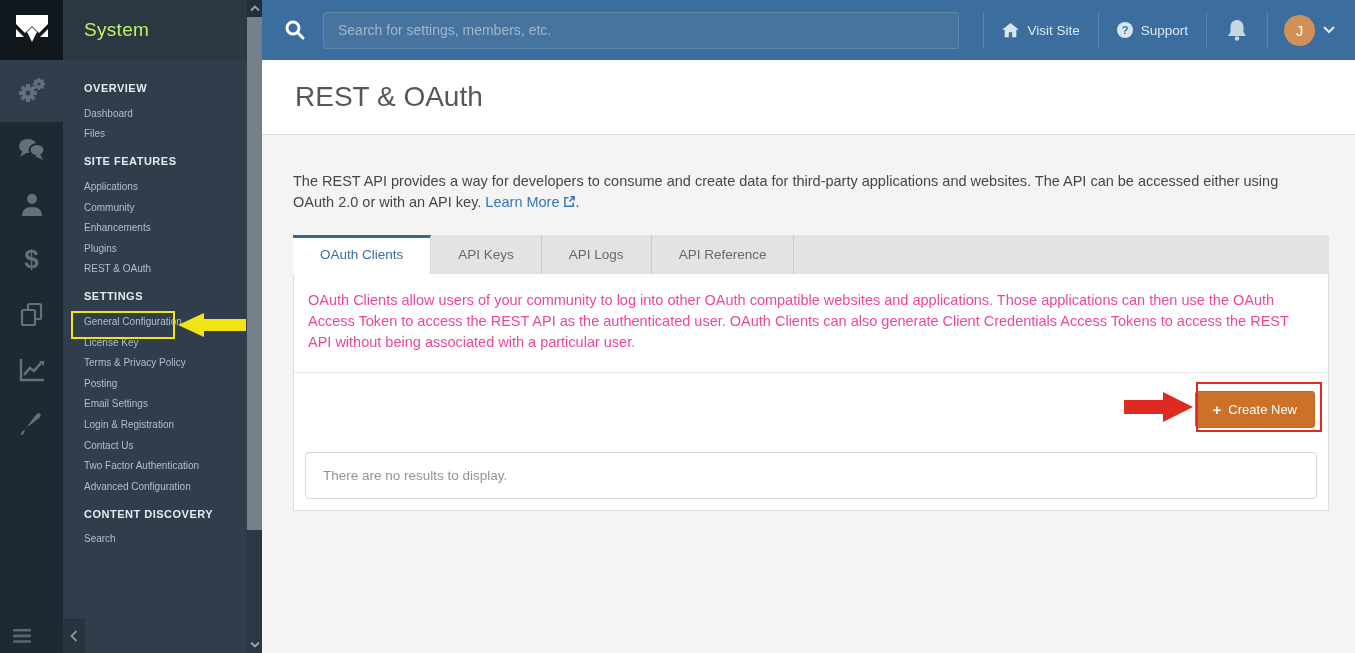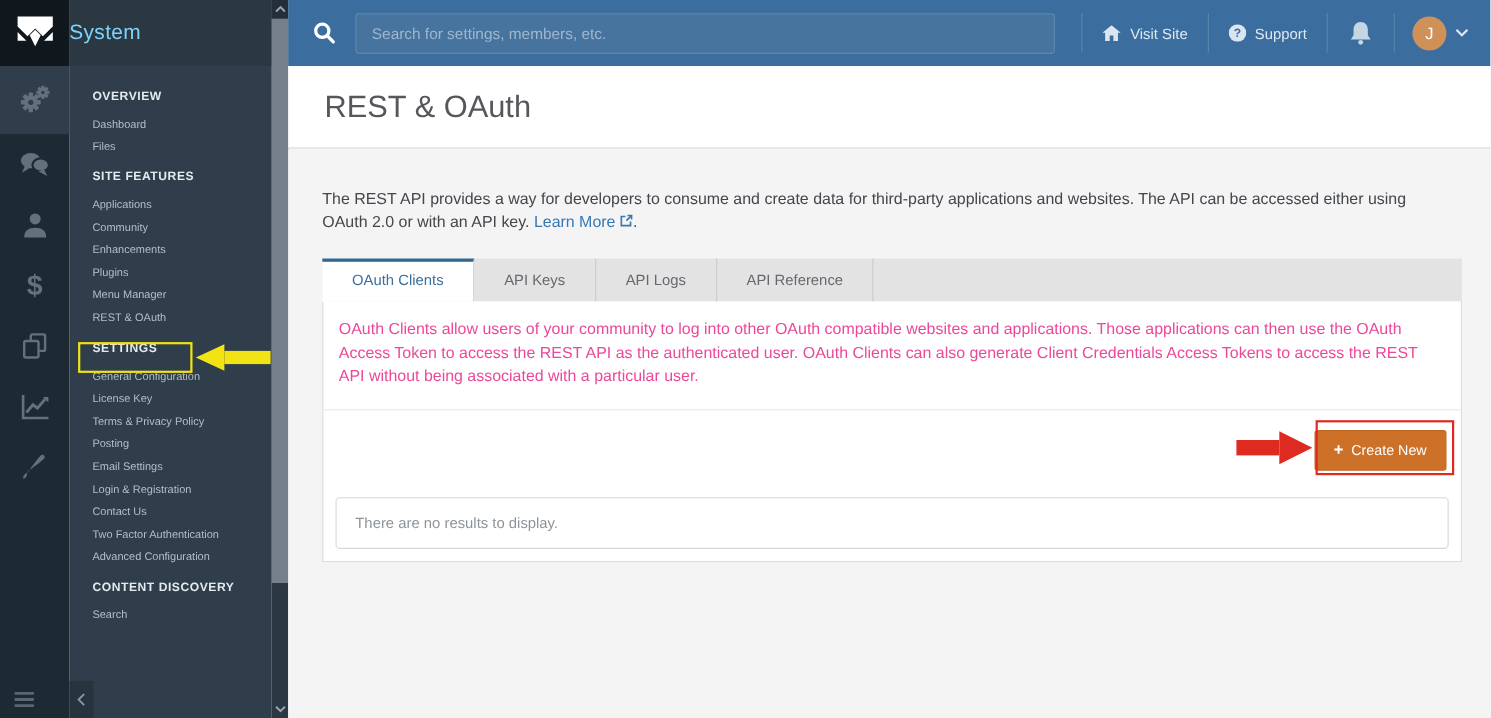--- a/index.html
+++ b/index.html
@@ -10,21 +10,21 @@
   
   .icon-rail { position:absolute; left:0; top:0; width:63px; height:653px; background:#1d2a33; }
   .logo-block { width:63px; height:60px; background:#10181e; display:flex; align-items:center; justify-content:center; }
   .rail-item { width:63px; height:55px; display:flex; align-items:center; justify-content:center; cursor:pointer; }
   .rail-item.active { height:62px; background:#2f3e4a; }
   .rail-glyph { font-size:26px; font-weight:bold; color:#64717c; }
   .rail-bottom { position:absolute; left:0; bottom:0; width:63px; height:34px; display:flex; align-items:center; padding-left:13px; }
 
   
   .nav-panel { position:absolute; left:63px; top:0; width:184px; height:653px; background:#2f3e4a; overflow:hidden; }
-  .nav-header { height:60px; display:flex; align-items:center; background:#2b3842; color:#7dd3fc; font-size:19px; letter-spacing:.3px; }
+  .nav-header { height:60px; display:flex; align-items:center; padding-left:21px; background:#2b3842; color:#bef264; font-size:19px; letter-spacing:.3px; }
   .nav-sections { padding:22px 10px 0 21px; }
   .nav-section-header { color:#e4ebf0; font-size:11px; font-weight:bold; letter-spacing:.5px; margin:11px 0 9px; }
   .nav-sections .nav-section-header:first-child { margin-top:0; }
   .nav-item { color:#b2bfc8; font-size:10px; padding:4.8px 0; cursor:pointer; white-space:nowrap; }
   .collapse-btn { position:absolute; left:0; bottom:0; width:22px; height:34px; background:#27333d; display:flex; align-items:center; justify-content:center; cursor:pointer; }
 
   
   .side-scrollbar { position:absolute; left:247px; top:0; width:15px; height:653px; background:#2b3843; }
   .scroll-btn { position:absolute; left:0; width:15px; height:17px; display:flex; align-items:center; justify-content:center; cursor:pointer; }
   .scroll-btn.up { top:0; background:#232e38; }
@@ -167,21 +167,20 @@
     <div class="nav-header">System</div>
     <div class="nav-sections">
         <div class="nav-section-header">OVERVIEW</div>
         <div class="nav-item">Dashboard</div>
         <div class="nav-item">Files</div>
         <div class="nav-section-header">SITE FEATURES</div>
         <div class="nav-item">Applications</div>
         <div class="nav-item">Community</div>
         <div class="nav-item">Enhancements</div>
         <div class="nav-item">Plugins</div>
-        <div class="nav-item">Menu Manager</div>
         <div class="nav-item">REST &amp; OAuth</div>
         <div class="nav-section-header">SETTINGS</div>
         <div class="nav-item">General Configuration</div>
         <div class="nav-item">License Key</div>
         <div class="nav-item">Terms &amp; Privacy Policy</div>
         <div class="nav-item">Posting</div>
         <div class="nav-item">Email Settings</div>
         <div class="nav-item">Login &amp; Registration</div>
         <div class="nav-item">Contact Us</div>
         <div class="nav-item">Two Factor Authentication</div>

